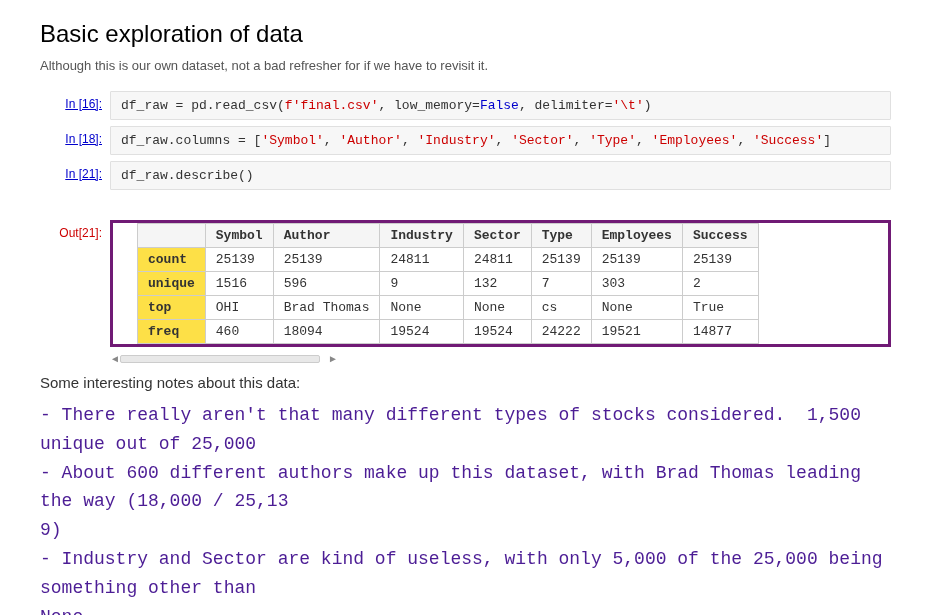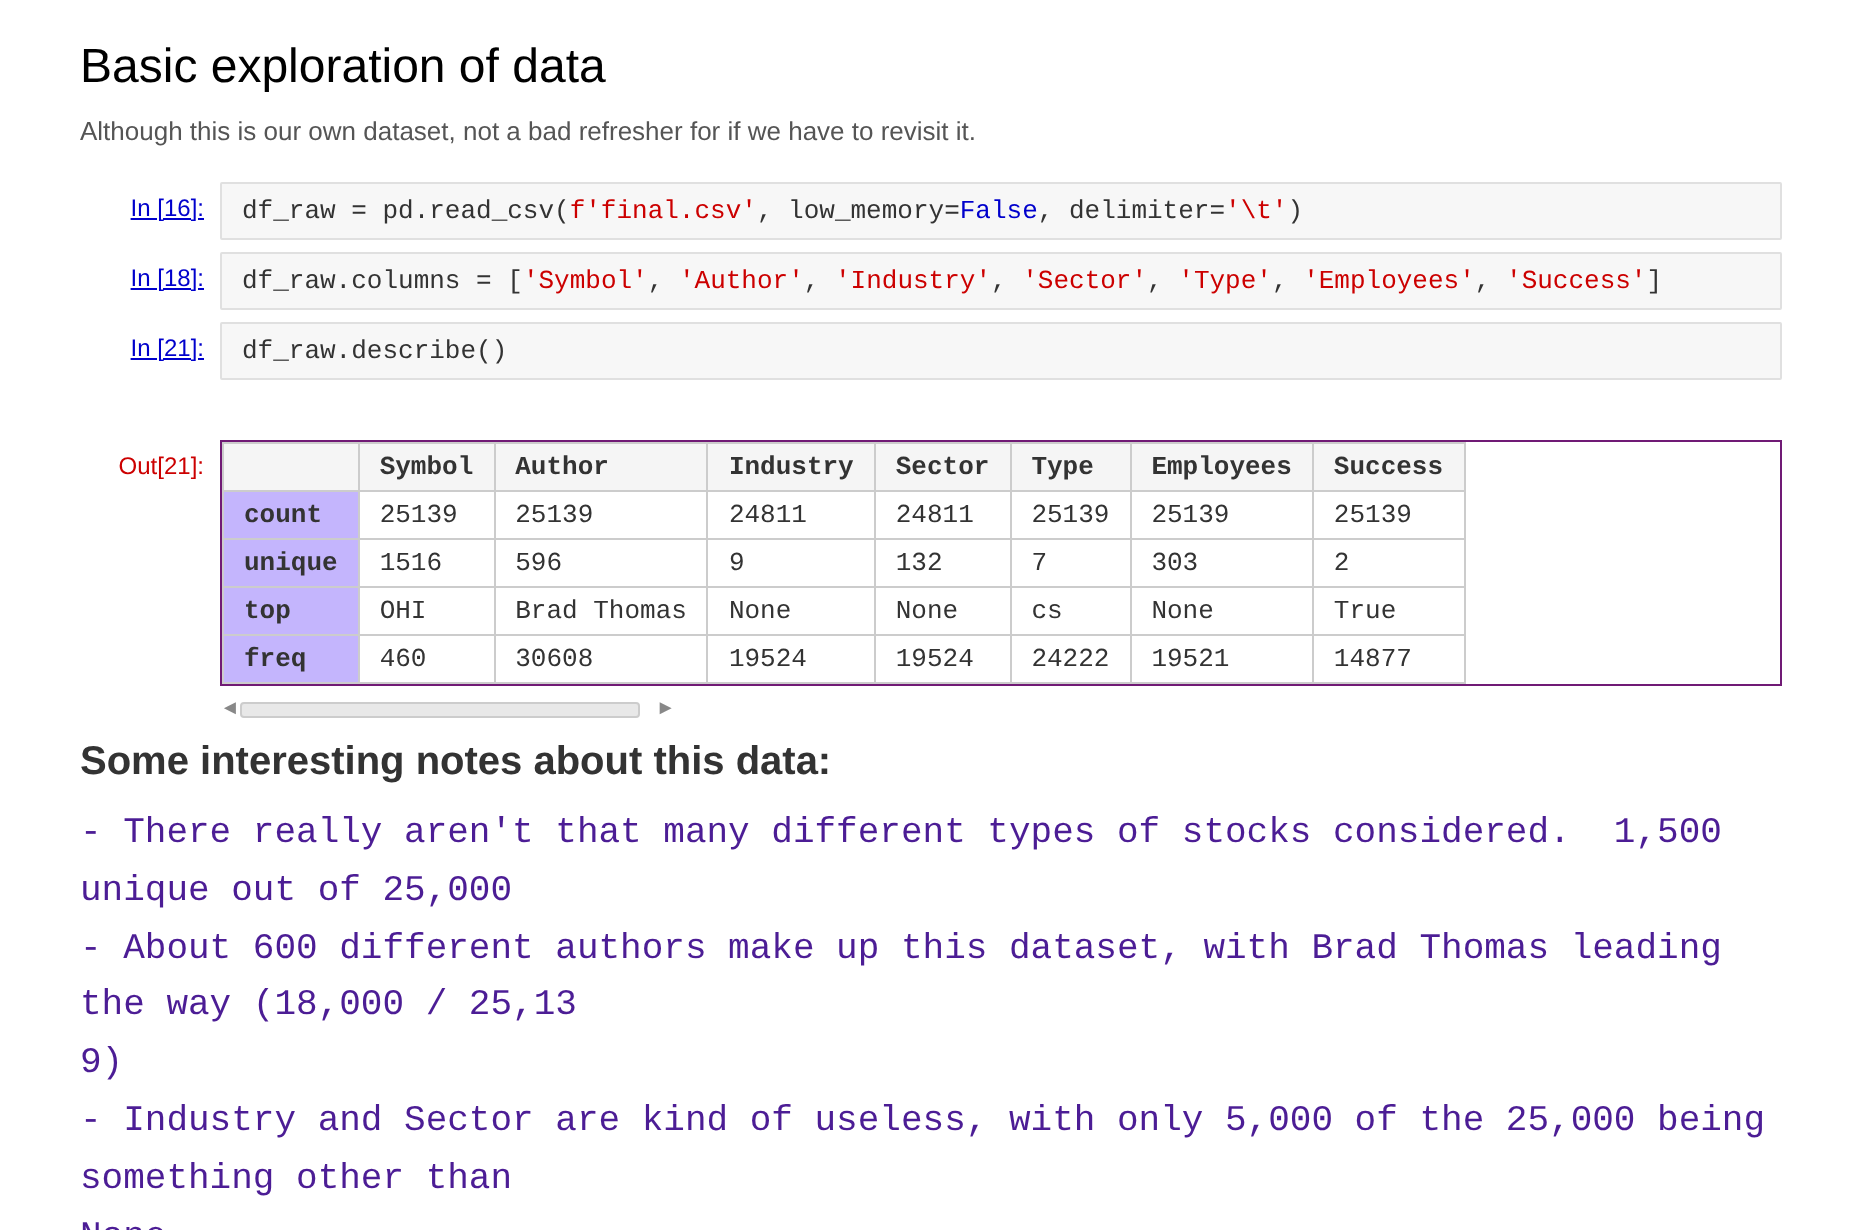--- a/index.html
+++ b/index.html
@@ -60,41 +60,42 @@
       font-size: 12px;
       min-width: 70px;
       text-align: right;
       padding-right: 8px;
       padding-top: 6px;
       color: #c00;
       flex-shrink: 0;
     }
     .table-wrapper {
       overflow-x: auto;
-      border: 1px solid #701a75;
+      border: 3px solid #701a75;
       flex: 1;
+      padding-left: 24px;
     }
     table {
       border-collapse: collapse;
       font-size: 13px;
       font-family: 'Courier New', Courier, monospace;
     }
     table th, table td {
       border: 1px solid #ccc;
       padding: 4px 10px;
       text-align: left;
       white-space: nowrap;
     }
     table th {
       font-weight: bold;
       background: #f5f5f5;
     }
     table td:first-child {
       font-weight: bold;
-      background: #c4b5fd;
+      background: #fde047;
     }
     .scrollbar-hint {
       display: flex;
       margin-left: 70px;
       align-items: center;
       font-size: 11px;
       color: #888;
       margin-bottom: 10px;
     }
     .scrollbar-track {
@@ -109,22 +110,22 @@
     .scroll-arrow {
       font-size: 10px;
       color: #888;
       cursor: pointer;
     }
     .notes-section {
       margin-top: 10px;
       padding-left: 0;
     }
     .notes-section h2 {
-      font-size: 20px;
-      font-weight: bold;
+      font-size: 15px;
+      font-weight: normal;
       margin-bottom: 10px;
     }
     .notes-text {
       font-family: 'Courier New', Courier, monospace;
       font-size: 18px;
       color: #4c1d95;
       line-height: 1.6;
       white-space: pre-wrap;
       word-break: break-word;
     }
@@ -193,21 +194,21 @@
           <td>Brad Thomas</td>
           <td>None</td>
           <td>None</td>
           <td>cs</td>
           <td>None</td>
           <td>True</td>
         </tr>
         <tr>
           <td>freq</td>
           <td>460</td>
-          <td>30608</td>
+          <td>18094</td>
           <td>19524</td>
           <td>19524</td>
           <td>24222</td>
           <td>19521</td>
           <td>14877</td>
         </tr>
       </tbody>
     </table>
   </div>
 </div>

